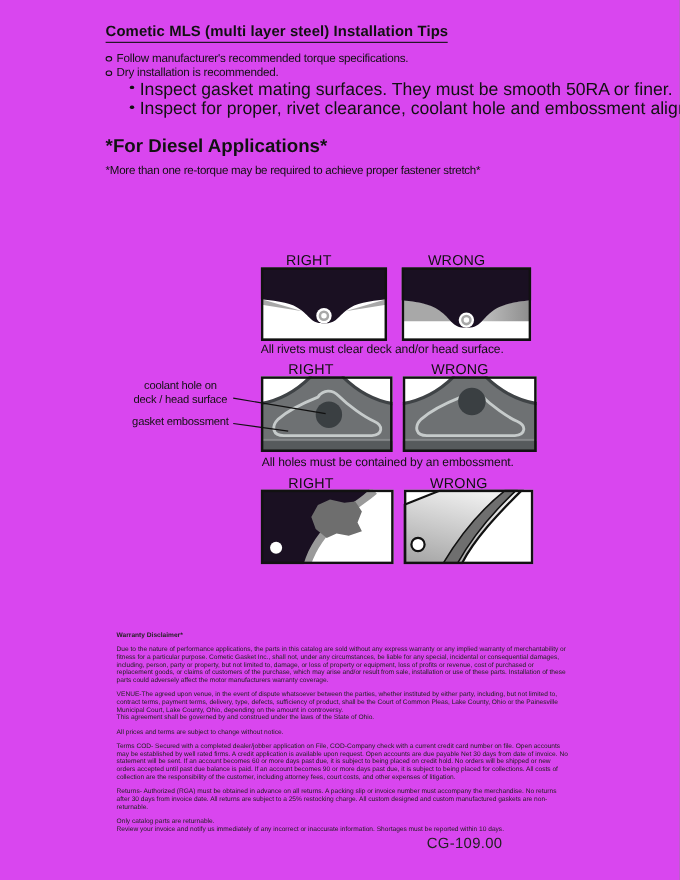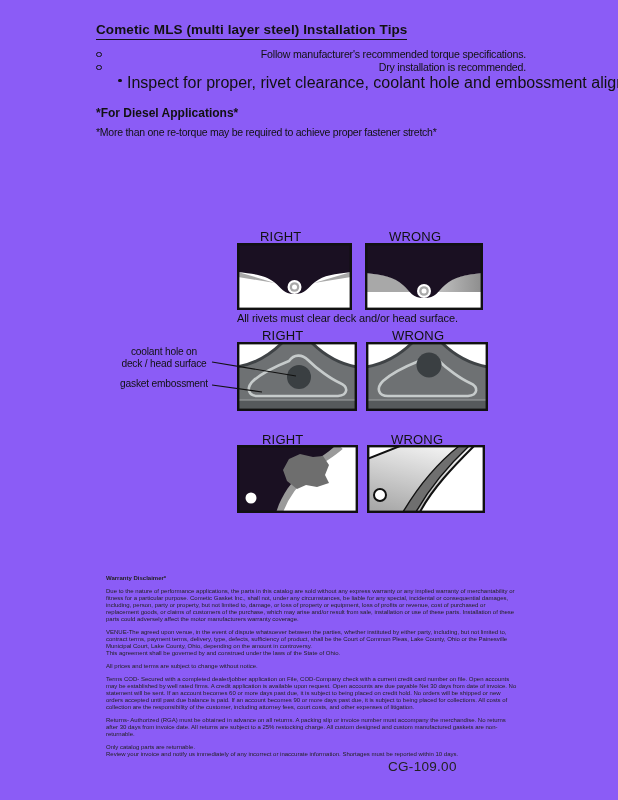--- a/index.html
+++ b/index.html
@@ -1,38 +1,38 @@
 <!DOCTYPE html>
 <html><head>
 <meta charset="utf-8">
 <style>
   html,body { margin:0; padding:0; background:#888; }
   .page {
     position:relative; width:618px; height:800px; margin:0 auto;
-    background:#8b5cf6; overflow:hidden;
+    background:#d946ef; overflow:hidden;
     font-family:"Liberation Sans", sans-serif; color:#111;
   }
   .content { position:absolute; left:96px; top:20px; width:430px; }
   .title {
     display:inline-block; font-size:13.5px; font-weight:bold; margin:0 0 8px 0;
     border-bottom:1.6px solid #111; padding-bottom:2px; letter-spacing:0.1px;
   }
-  ul.bullets { list-style:none; margin:0; padding:0; font-size:10.6px; line-height:13px; letter-spacing:-0.2px;text-align:right; }
+  ul.bullets { list-style:none; margin:0; padding:0; font-size:10.6px; line-height:13px; letter-spacing:-0.2px; }
   ul.bullets > li { position:relative; padding-left:10px; white-space:nowrap; }
   .ring {
     position:absolute; left:0; top:3.5px; width:3.6px; height:3.6px;
     border:1px solid #111; border-radius:50%; display:inline-block;
   }
   ul.subbullets { list-style:none; margin:0; padding:0 0 0 22px; }
   ul.subbullets > li { position:relative; padding-left:9px; white-space:nowrap; }
   .dot {
     position:absolute; left:0; top:4.5px; width:3.6px; height:3.6px;
     background:#111; border-radius:50%; display:inline-block;
   }
-  .diesel-heading { font-size:12px; font-weight:bold; margin:14px 0 6px 0; }
+  .diesel-heading { font-size:17px; font-weight:bold; margin:14px 0 6px 0; }
   .para { font-size:10.5px; line-height:12.6px; letter-spacing:-0.25px; margin:0 0 11px 0; width:424px; }
   .fig-label { position:absolute; width:70px; font-size:13px; letter-spacing:0.2px; }
   .fig-box { position:absolute; font-size:0; }
   .fig-box svg { display:block; }
   .fig-caption { position:absolute; font-size:11px; line-height:12.5px; white-space:pre-line; letter-spacing:-0.1px;text-align:center; }
   .annot { position:absolute; left:112px; width:104px; text-align:center; font-size:10.2px; line-height:11.5px; white-space:pre-line; letter-spacing:-0.2px; }
   .overlay { position:absolute; pointer-events:none; }
   .warranty { position:absolute; left:106px; top:575px; width:412px; font-size:6px; line-height:7px; color:#222; }
   .warranty .w-head { font-weight:bold; margin:0 0 6px 0; }
   .warranty p { margin:0 0 6px 0; white-space:pre-line; }
@@ -50,20 +50,24 @@
       <li>
         <span class="ring"></span>
         <span>Follow manufacturer's recommended torque specifications.</span>
       </li>
       <li>
         <span class="ring"></span>
         <span>Dry installation is recommended.</span>
       </li>
     </ul>
     <ul class="subbullets">
+      <li>
+        <span class="dot"></span>
+        <span>Inspect gasket mating surfaces.  They must be smooth 50RA or finer.</span>
+      </li>
       <li>
         <span class="dot"></span>
         <span>Inspect for proper, rivet clearance, coolant hole and embossment alignments as shown below.</span>
       </li>
     </ul>
 
     <div class="diesel-heading">*For Diesel Applications*</div>
     <p class="para">*More than one re-torque may be required to achieve proper fastener stretch*</p>
   </div>
 
@@ -141,20 +145,21 @@
     </svg>
   </div>
 
   <div class="overlay" style="left:110px; top:328px;">
     <svg width="435" height="102" viewBox="0 0 435 102">
       <line x1="102" y1="34" x2="186" y2="48" stroke="#111" stroke-width="1.1"></line>
       <line x1="102" y1="57" x2="152" y2="64" stroke="#111" stroke-width="1.1"></line>
     </svg>
   </div>
 
+  <div class="fig-caption" style="left:238px; top:415px;">All holes must be contained by an embossment.</div>
 
   <div class="fig-label" style="left:262px; top:432px;">RIGHT</div>
   <div class="fig-label" style="left:391px; top:432px;">WRONG</div>
 
   <div class="fig-box" style="left:237px; top:445px;">
     <svg width="121" height="68" viewBox="0 0 121 68">
       <rect width="121" height="68" fill="#ffffff"></rect>
       <path d="M103,1 C93,10 82,15 71,25 C56,39 47,52 42,67" fill="none" stroke="#9a9a9a" stroke-width="8"></path>
       <path d="M0,0 H99 C90,9 79,14 68,24 C53,38 44,51 39,68 L0,68 Z" fill="#1a1022"></path>
       <path d="M52,14 L63,9 L76,12 L86,11 L92,20 L88,30 L92,38 L80,42 L69,40 L60,44 L50,36 L46,25 Z" fill="#6e6e6e"></path>

